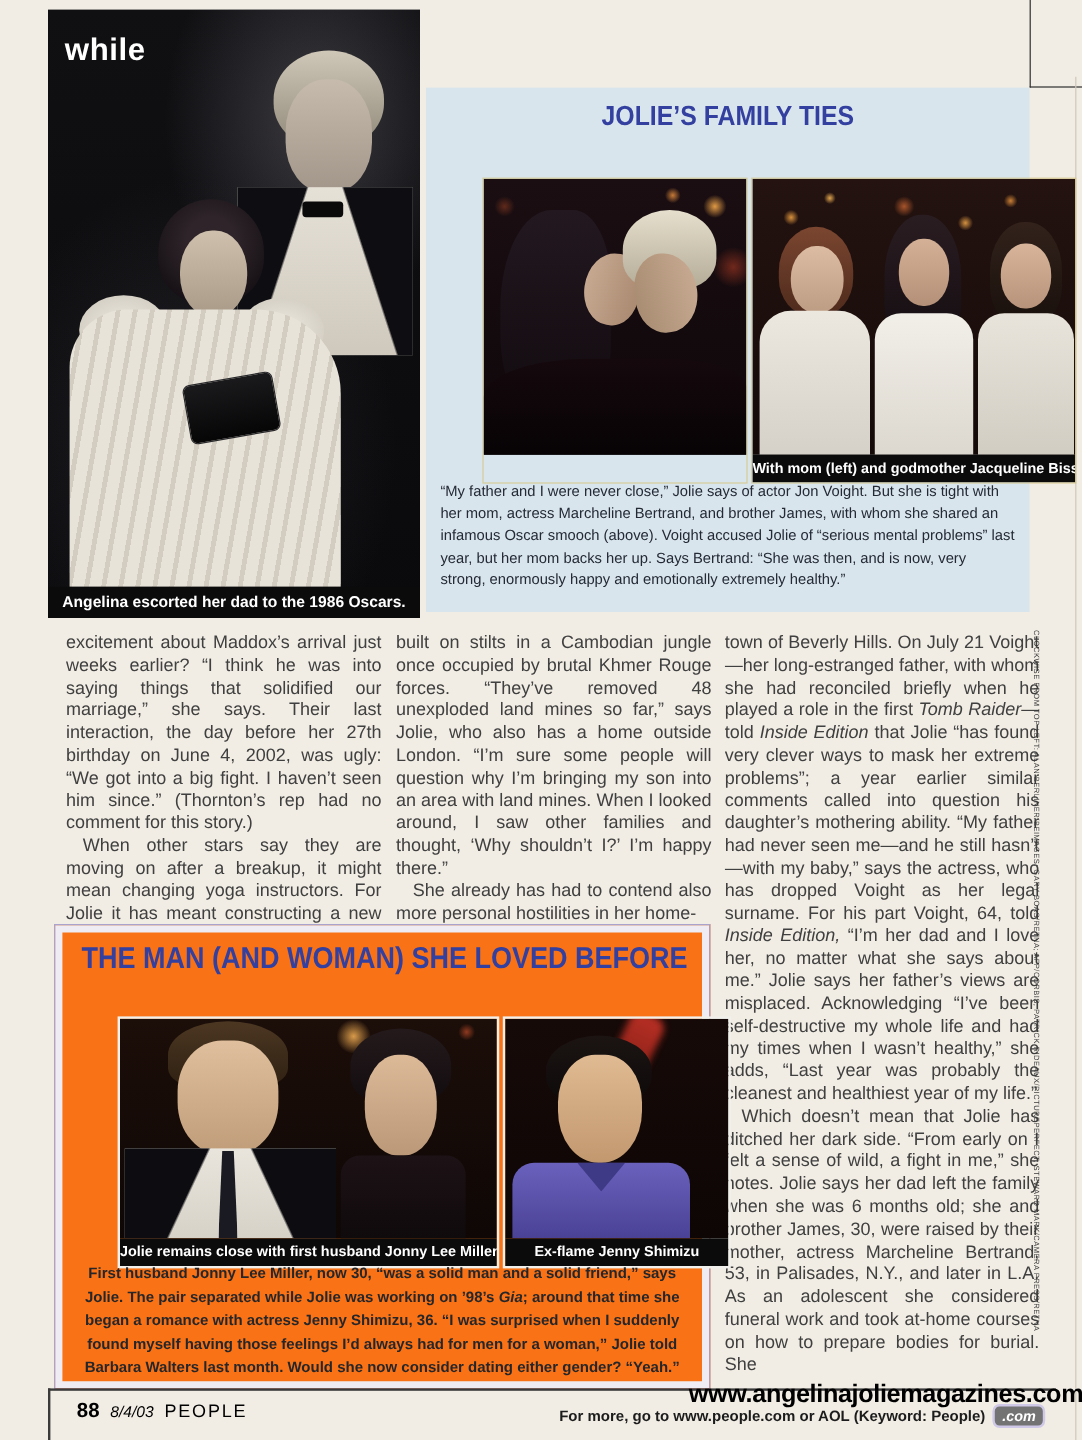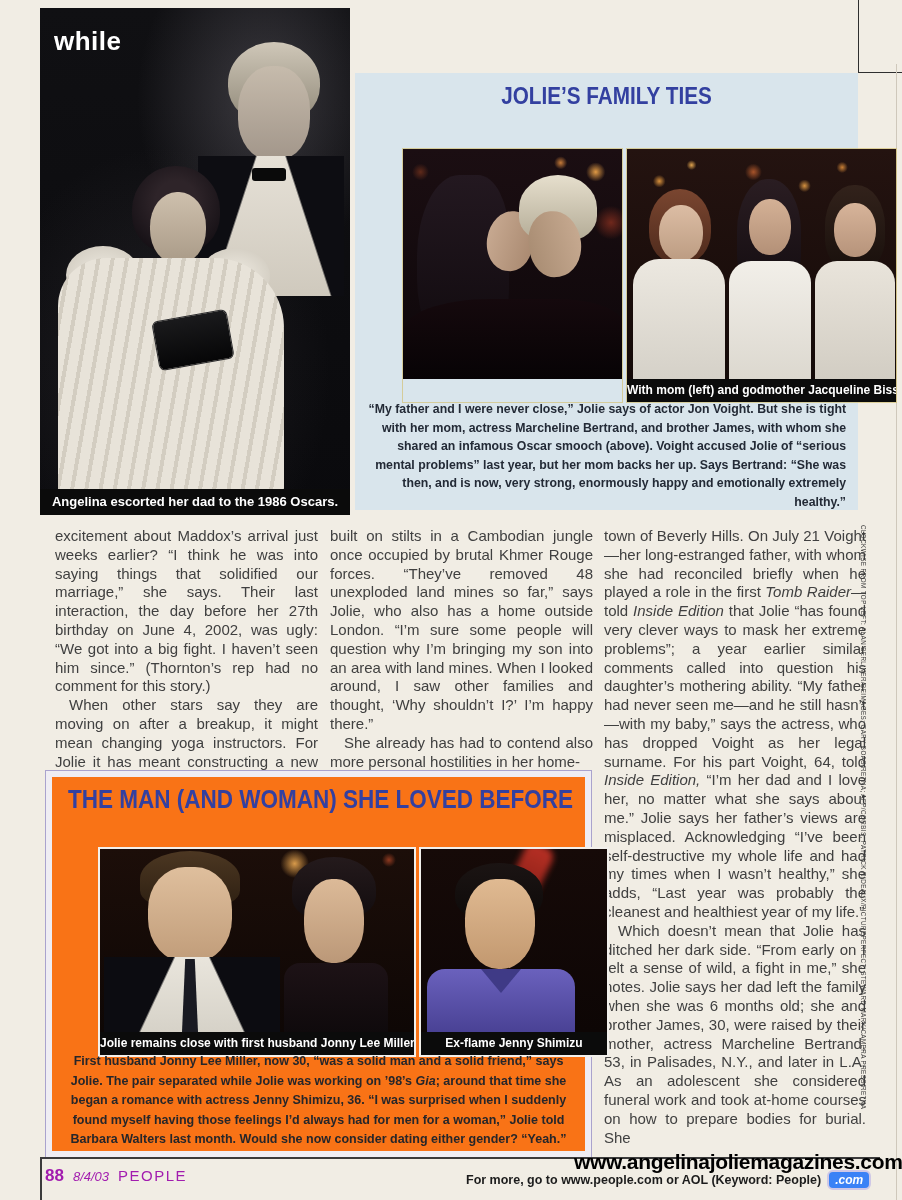--- a/index.html
+++ b/index.html
@@ -75,22 +75,22 @@
   .c-hair1{left:22px;top:40px;width:62px;height:74px;background:linear-gradient(#7a4630,#4e2a1c);border-radius:50% 50% 42% 42%;}
   .c-face1{left:32px;top:56px;width:44px;height:56px;background:linear-gradient(#dcbda4,#bc9c82);border-radius:48%;}
   .c-dress1{left:6px;top:110px;width:92px;height:120px;background:linear-gradient(#ece8e0,#d5d1c8);border-radius:26px 26px 0 0;}
   .c-hair2{left:110px;top:30px;width:64px;height:108px;background:linear-gradient(#2a1d22,#140d11);border-radius:48% 48% 30% 30%;}
   .c-face2{left:122px;top:50px;width:42px;height:56px;background:linear-gradient(#d4b196,#b39077);border-radius:48%;}
   .c-dress2{left:102px;top:112px;width:82px;height:118px;background:linear-gradient(#f2efe9,#dcd8cf);border-radius:22px 22px 0 0;}
   .c-hair3{left:198px;top:36px;width:60px;height:84px;background:linear-gradient(#32221b,#19100c);border-radius:48% 48% 36% 36%;}
   .c-face3{left:207px;top:54px;width:42px;height:54px;background:linear-gradient(#d7b49a,#b6937a);border-radius:48%;}
   .c-dress3{left:188px;top:112px;width:80px;height:118px;background:linear-gradient(#e9e4db,#d2cdc3);border-radius:22px 22px 0 0;}
 
-  .panel-body{position:absolute;left:12px;right:12px;top:327px;margin:0;text-align:right;
-    font-size:12.3px;line-height:18.5px;font-weight:bold;color:#232a36;}
+  .panel-body{position:absolute;left:12px;right:12px;top:327px;margin:0;text-align:left;
+    font-size:12.3px;line-height:18.5px;font-weight:normal;color:#232a36;}
 
   
   .col{position:absolute;top:527px;font-family:Liberation Sans, sans-serif;font-size:15px;
     line-height:18.8px;color:#404040;text-align:justify;overflow:hidden;}
   .col p{margin:0;}
   .col p.indent{text-indent:14px;}
   .col1{left:55px;width:263px;height:245px;}
   .col2{left:330px;width:263px;height:245px;}
   .col3{left:604px;width:262px;height:625px;}
 
@@ -132,27 +132,27 @@
     font-size:12.5px;line-height:19.5px;font-weight:bold;color:#26262a;}
   .loved-body em,.col em{font-style:italic;}
 
   
   .credits{left:860px;top:525px;height:648px;writing-mode:vertical-rl;font-size:6.3px;
     letter-spacing:.4px;color:#3a3a3a;white-space:nowrap;}
 
   
   .footer-rule{left:40px;top:1157px;width:840px;height:2px;background:#3b3b3b;}
   .footer-corner-l{left:40px;top:1157px;width:2px;height:43px;background:#3b3b3b;}
-  .footer-left{left:45px;top:1166px;display:flex;align-items:baseline;gap:9px;color:#a21caf;}
+  .footer-left{left:64px;top:1166px;display:flex;align-items:baseline;gap:9px;color:#000000;}
   .pg-num{font-size:17px;font-weight:bold;}
   .pg-date{font-size:13px;font-style:italic;}
   .pg-mag{font-size:15px;letter-spacing:1.5px;}
   .footer-right{left:466px;top:1170px;display:flex;align-items:center;gap:6px;
     font-size:12.5px;font-weight:bold;color:#1c1c1c;white-space:nowrap;}
-  .com-badge{display:inline-block;background:#3b82f6;color:#fff;border:2px solid #cfc8e6;
+  .com-badge{display:inline-block;background:#737373;color:#fff;border:2px solid #cfc8e6;
     border-radius:6px;padding:1px 6px;font-size:12px;font-weight:bold;font-style:italic;}
   .watermark{left:574px;top:1150px;font-size:21px;font-weight:700;color:#000;
     letter-spacing:-.3px;white-space:nowrap;z-index:10;}
 </style>
 </head>
 <body>
 
 <div class="page">
 
   <div class="abs crop-v"></div>

